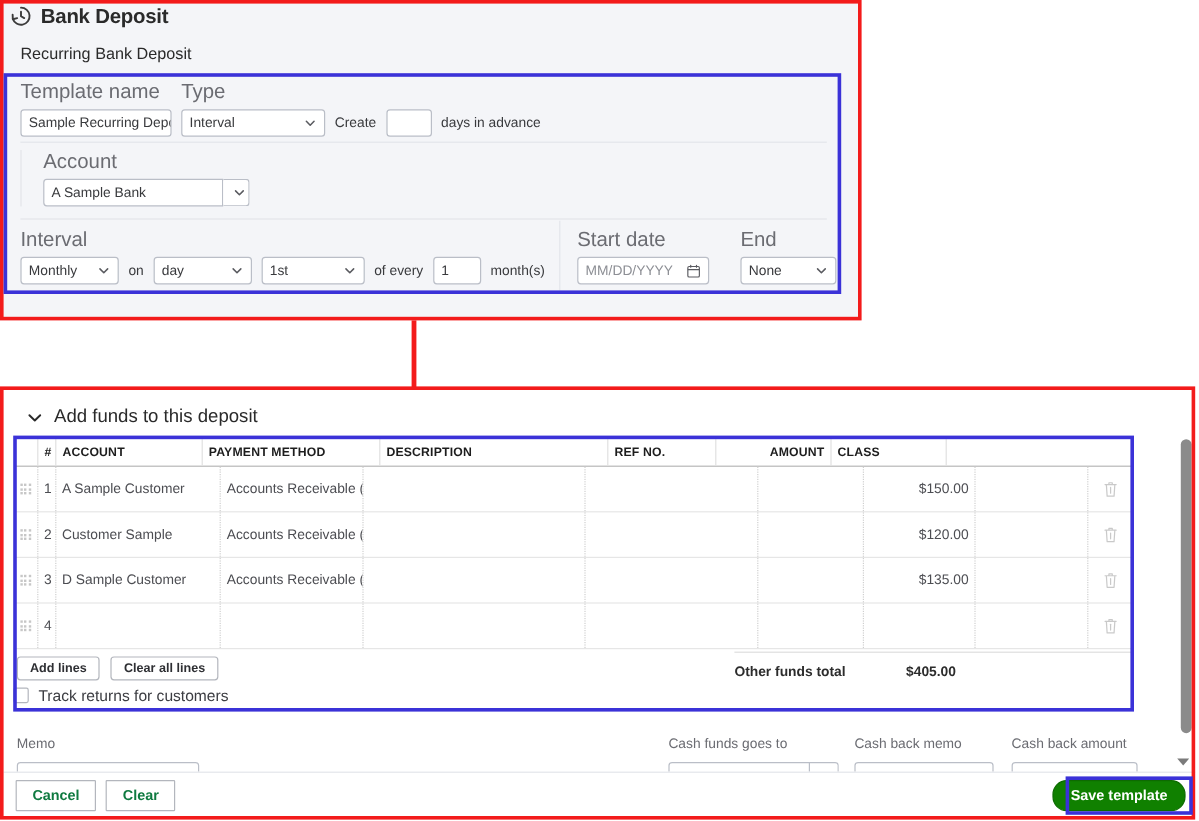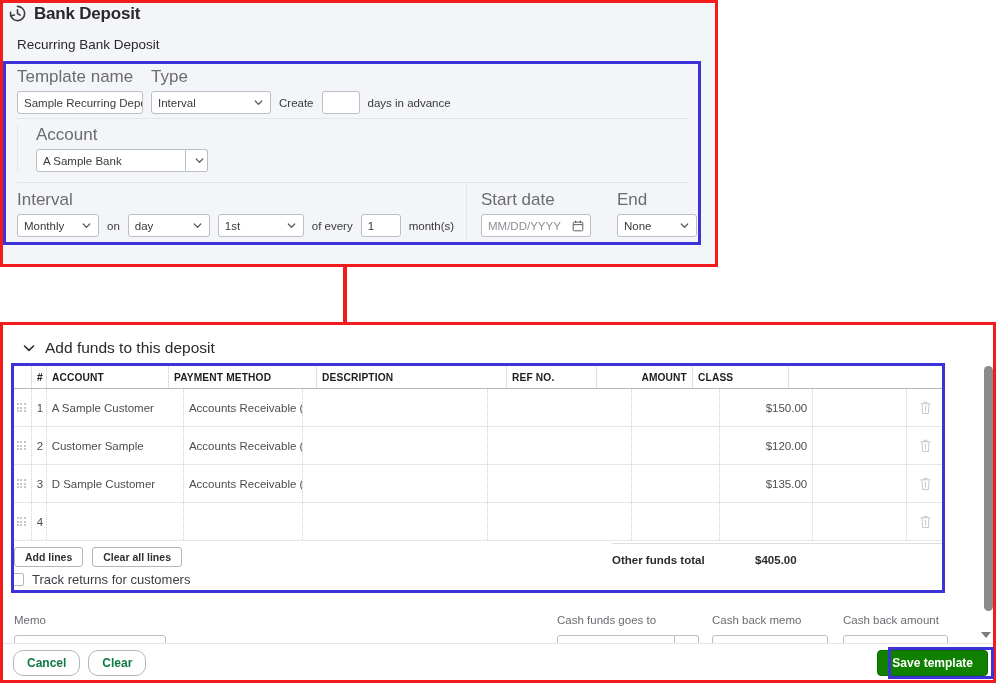--- a/index.html
+++ b/index.html
@@ -136,27 +136,27 @@
                 background:#fff; border: 1px solid #babec7; border-radius: 3px; }
   .cb-label { position: absolute; top: 289px; font-size: 11.5px; color: #6b6c72; }
   .cb-input { position: absolute; top: 310px; height: 23px;
               background:#fff; border: 1px solid #babec7; border-radius: 3px; }
 
   .footer-bar {
     position: absolute; left: 3px; top: 643px; width: 993px; height: 38px;
     background: #ffffff; border-top: 1px solid #e3e5ea; z-index: 40;
   }
   .btn-foot {
-    background: #ffffff; border: 1px solid #b3b6bd; border-radius: 10px;
+    background: #ffffff; border: 1px solid #b3b6bd; border-radius: 1px;
     height: 26px; padding: 0 13px; font-size: 12px; font-weight: bold;
     color: #0f7a40; display: inline-flex; align-items: center;
     font-family: "Liberation Sans", sans-serif; cursor: pointer;
   }
   .btn-save {
-    background: #108000; border: 1px solid #0d6b00; border-radius: 4px;
+    background: #108000; border: 1px solid #0d6b00; border-radius: 12px;
     height: 26px; padding: 0 14px; font-size: 12px; font-weight: bold;
     color: #ffffff; display: inline-flex; align-items: center;
     font-family: "Liberation Sans", sans-serif; cursor: pointer;
   }
 
   
   .vscroll {
     position: absolute; right: 6px; top: 366px; width: 9px; height: 245px;
     background: #8b8b8b; border-radius: 5px; z-index: 30;
   }

